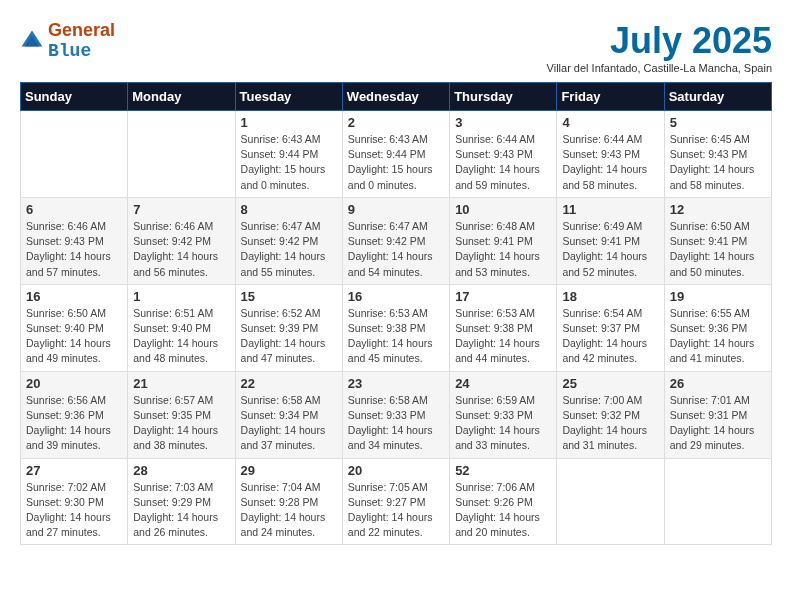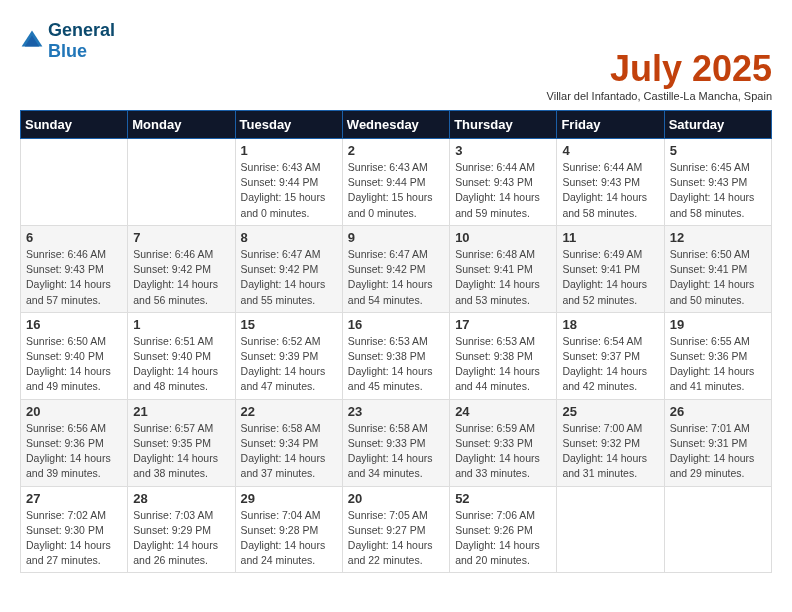--- a/index.html
+++ b/index.html
@@ -24,22 +24,21 @@
     .logo-icon {
       width: 24px;
       height: 24px;
     }
     .title-section {
       text-align: right;
     }
     .main-title {
       font-size: 36px;
       font-weight: bold;
-      color: #c2410c;
-      margin-top: 28px;
+      color: #0369a1;
     }
     .subtitle {
       font-size: 11px;
       color: #333;
     }
     .calendar {
       width: 100%;
       border-collapse: collapse;
       border: 1px solid #ccc;
     }
@@ -83,22 +82,22 @@
 </head>
 <body>
 
 <div class="header">
   <div class="logo">
     <svg class="logo-icon" viewBox="0 0 30 30" xmlns="http://www.w3.org/2000/svg">
       <polygon points="15,2 28,22 2,22" fill="#2176b8"></polygon>
       <polygon points="15,8 24,22 6,22" fill="#1a5fa8"></polygon>
     </svg>
     <div>
-      <span style="font-size:18px;font-weight:bold;color:#0c4a6e;">General</span><br>
-      <span style="font-size:18px;font-weight:bold;color:#2176b8;">Blue</span>
+      <span style="font-size:18px;font-weight:bold;color:#c2410c;">General</span><br>
+      <span style="font-size:18px;font-weight:bold;color:#2176b8;font-family:Liberation Mono, monospace;">Blue</span>
     </div>
   </div>
   <div class="title-section">
     <div class="main-title">July 2025</div>
     <div class="subtitle">Villar del Infantado, Castille-La Mancha, Spain</div>
   </div>
 </div>
 
 <table class="calendar">
   <thead>

